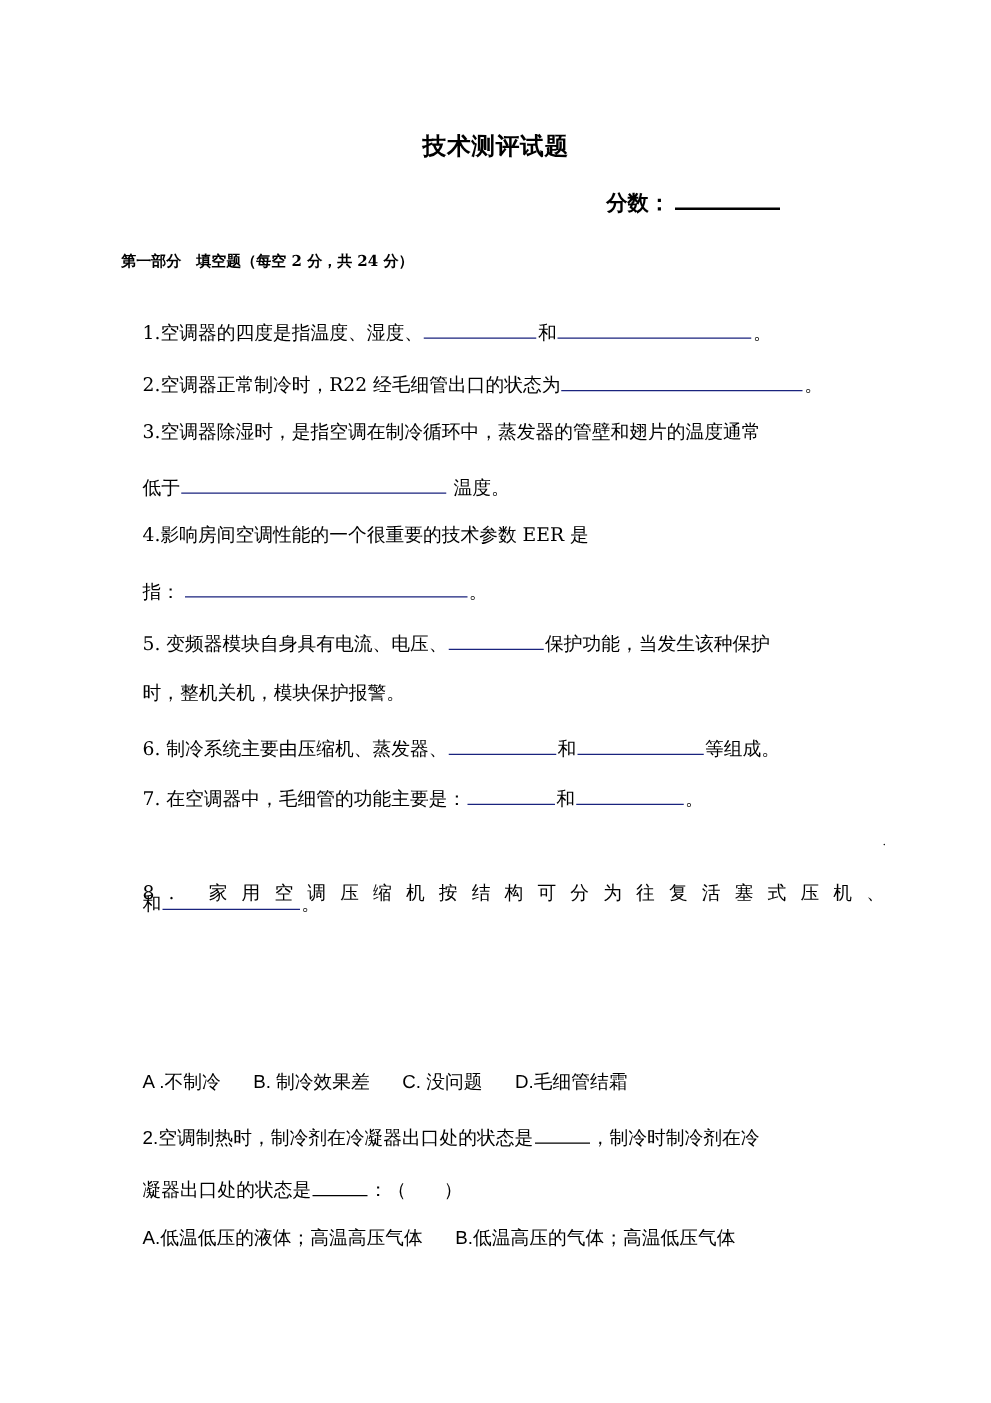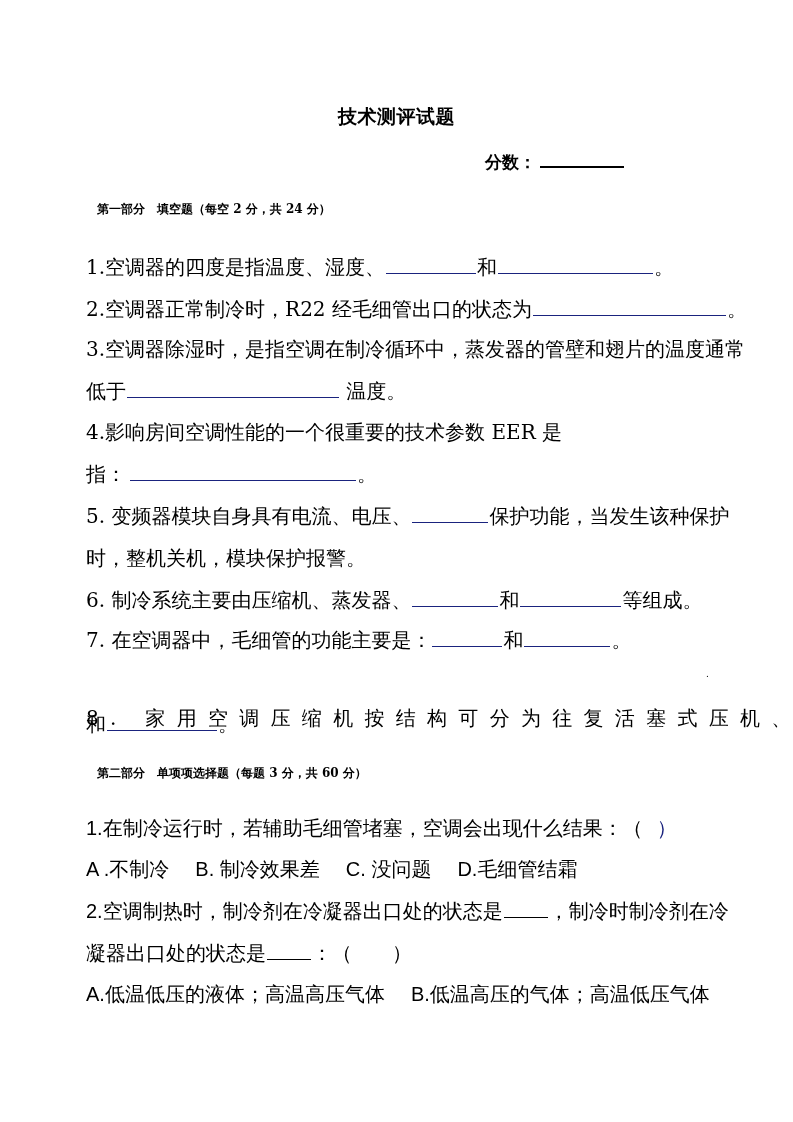--- a/index.html
+++ b/index.html
@@ -15,21 +15,21 @@
   }
   .meta-row { position: absolute; top: 148px; font-size: 17px; font-weight: bold; }
   .meta-line {
     display: inline-block; border-bottom: 2px solid #000; vertical-align: baseline;
     height: 18px; margin-left: 4px;
   }
   .section {
     position: absolute; left: 97px; font-size: 12px; font-weight: bold;
   }
   .line {
-    position: absolute; left: 86px; font-size: 20px; white-space: nowrap;
+    position: absolute; left: 114px; font-size: 15px; white-space: nowrap;
   }
   .blank {
     display: inline-block; border-bottom: 1.5px solid #1a237e; height: 16px;
     vertical-align: baseline; margin: 0 1px;
   }
   .blank-black {
     display: inline-block; border-bottom: 1.2px solid #000; height: 16px;
     vertical-align: baseline; margin: 0 1px;
   }
   .sans { font-family: "Liberation Sans", "DejaVu Sans", sans-serif; }
@@ -88,25 +88,21 @@
   </div>
 
   <div class="line spaced" style="top:669px;">
     <span>8. 家用空调压缩机按结构可分为往复活塞式压机、</span>
   </div>
   <div class="line" style="top:669px; left:706px; font-size:9px;">.</div>
   <div class="line" style="top:711px;">
     <span>和</span><span class="blank" style="width:110px;"></span><span>。</span>
   </div>
 
-  <div class="section" style="top:765px;">第二部分　单项项选择题（每题 3 分，共 60 分）</div>
 
-  <div class="line" style="top:815px;">
-    <span class="sans">1.</span><span>在制冷运行时，若辅助毛细管堵塞，空调会出现什么结果：（</span><span style="display:inline-block; width:14px;"></span><span class="paren-blue">）</span>
-  </div>
   <div class="line" style="top:856px;">
     <span class="opt"><span class="sans">A .</span><span>不制冷</span></span><span class="opt"><span class="sans">B. </span><span>制冷效果差</span></span><span class="opt"><span class="sans">C. </span><span>没问题</span></span><span class="opt"><span class="sans">D.</span><span>毛细管结霜</span></span>
   </div>
 
   <div class="line" style="top:898px;">
     <span class="sans">2.</span><span>空调制热时，制冷剂在冷凝器出口处的状态是</span><span class="blank-black" style="width:44px;"></span><span>，制冷时制冷剂在冷</span>
   </div>
   <div class="line" style="top:940px;">
     <span>凝器出口处的状态是</span><span class="blank-black" style="width:44px;"></span><span>：（　　）</span>
   </div>

